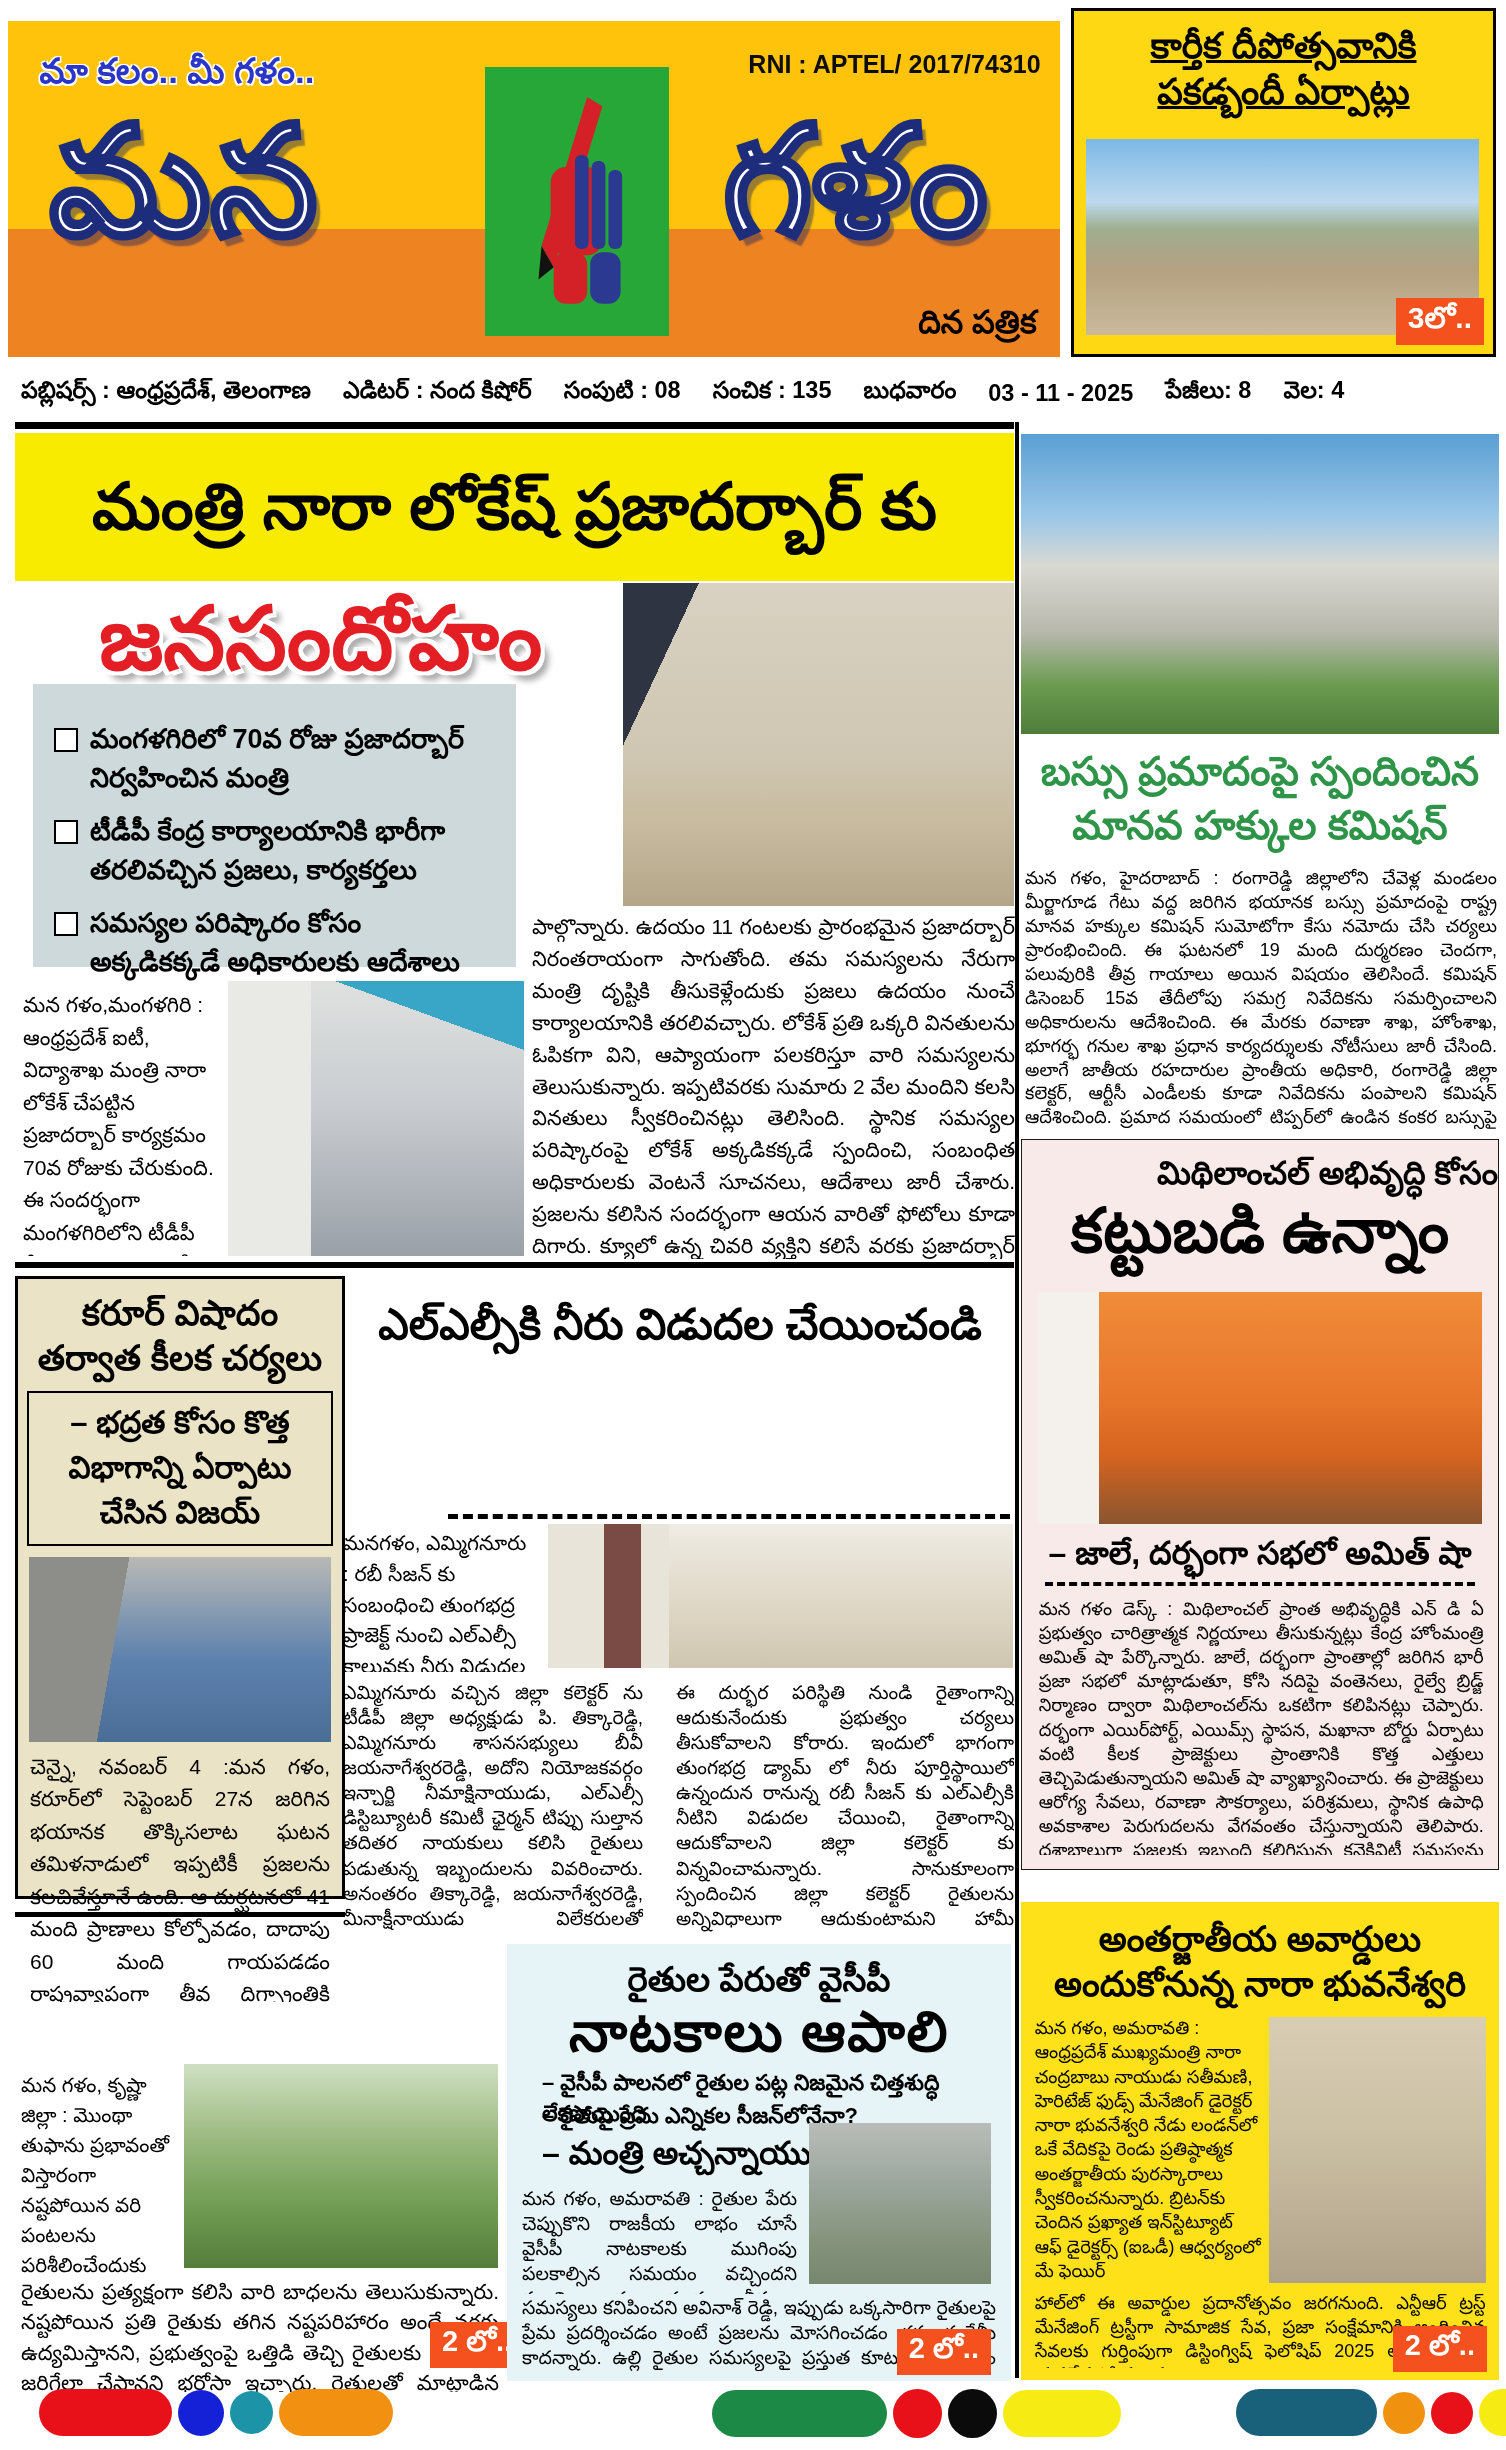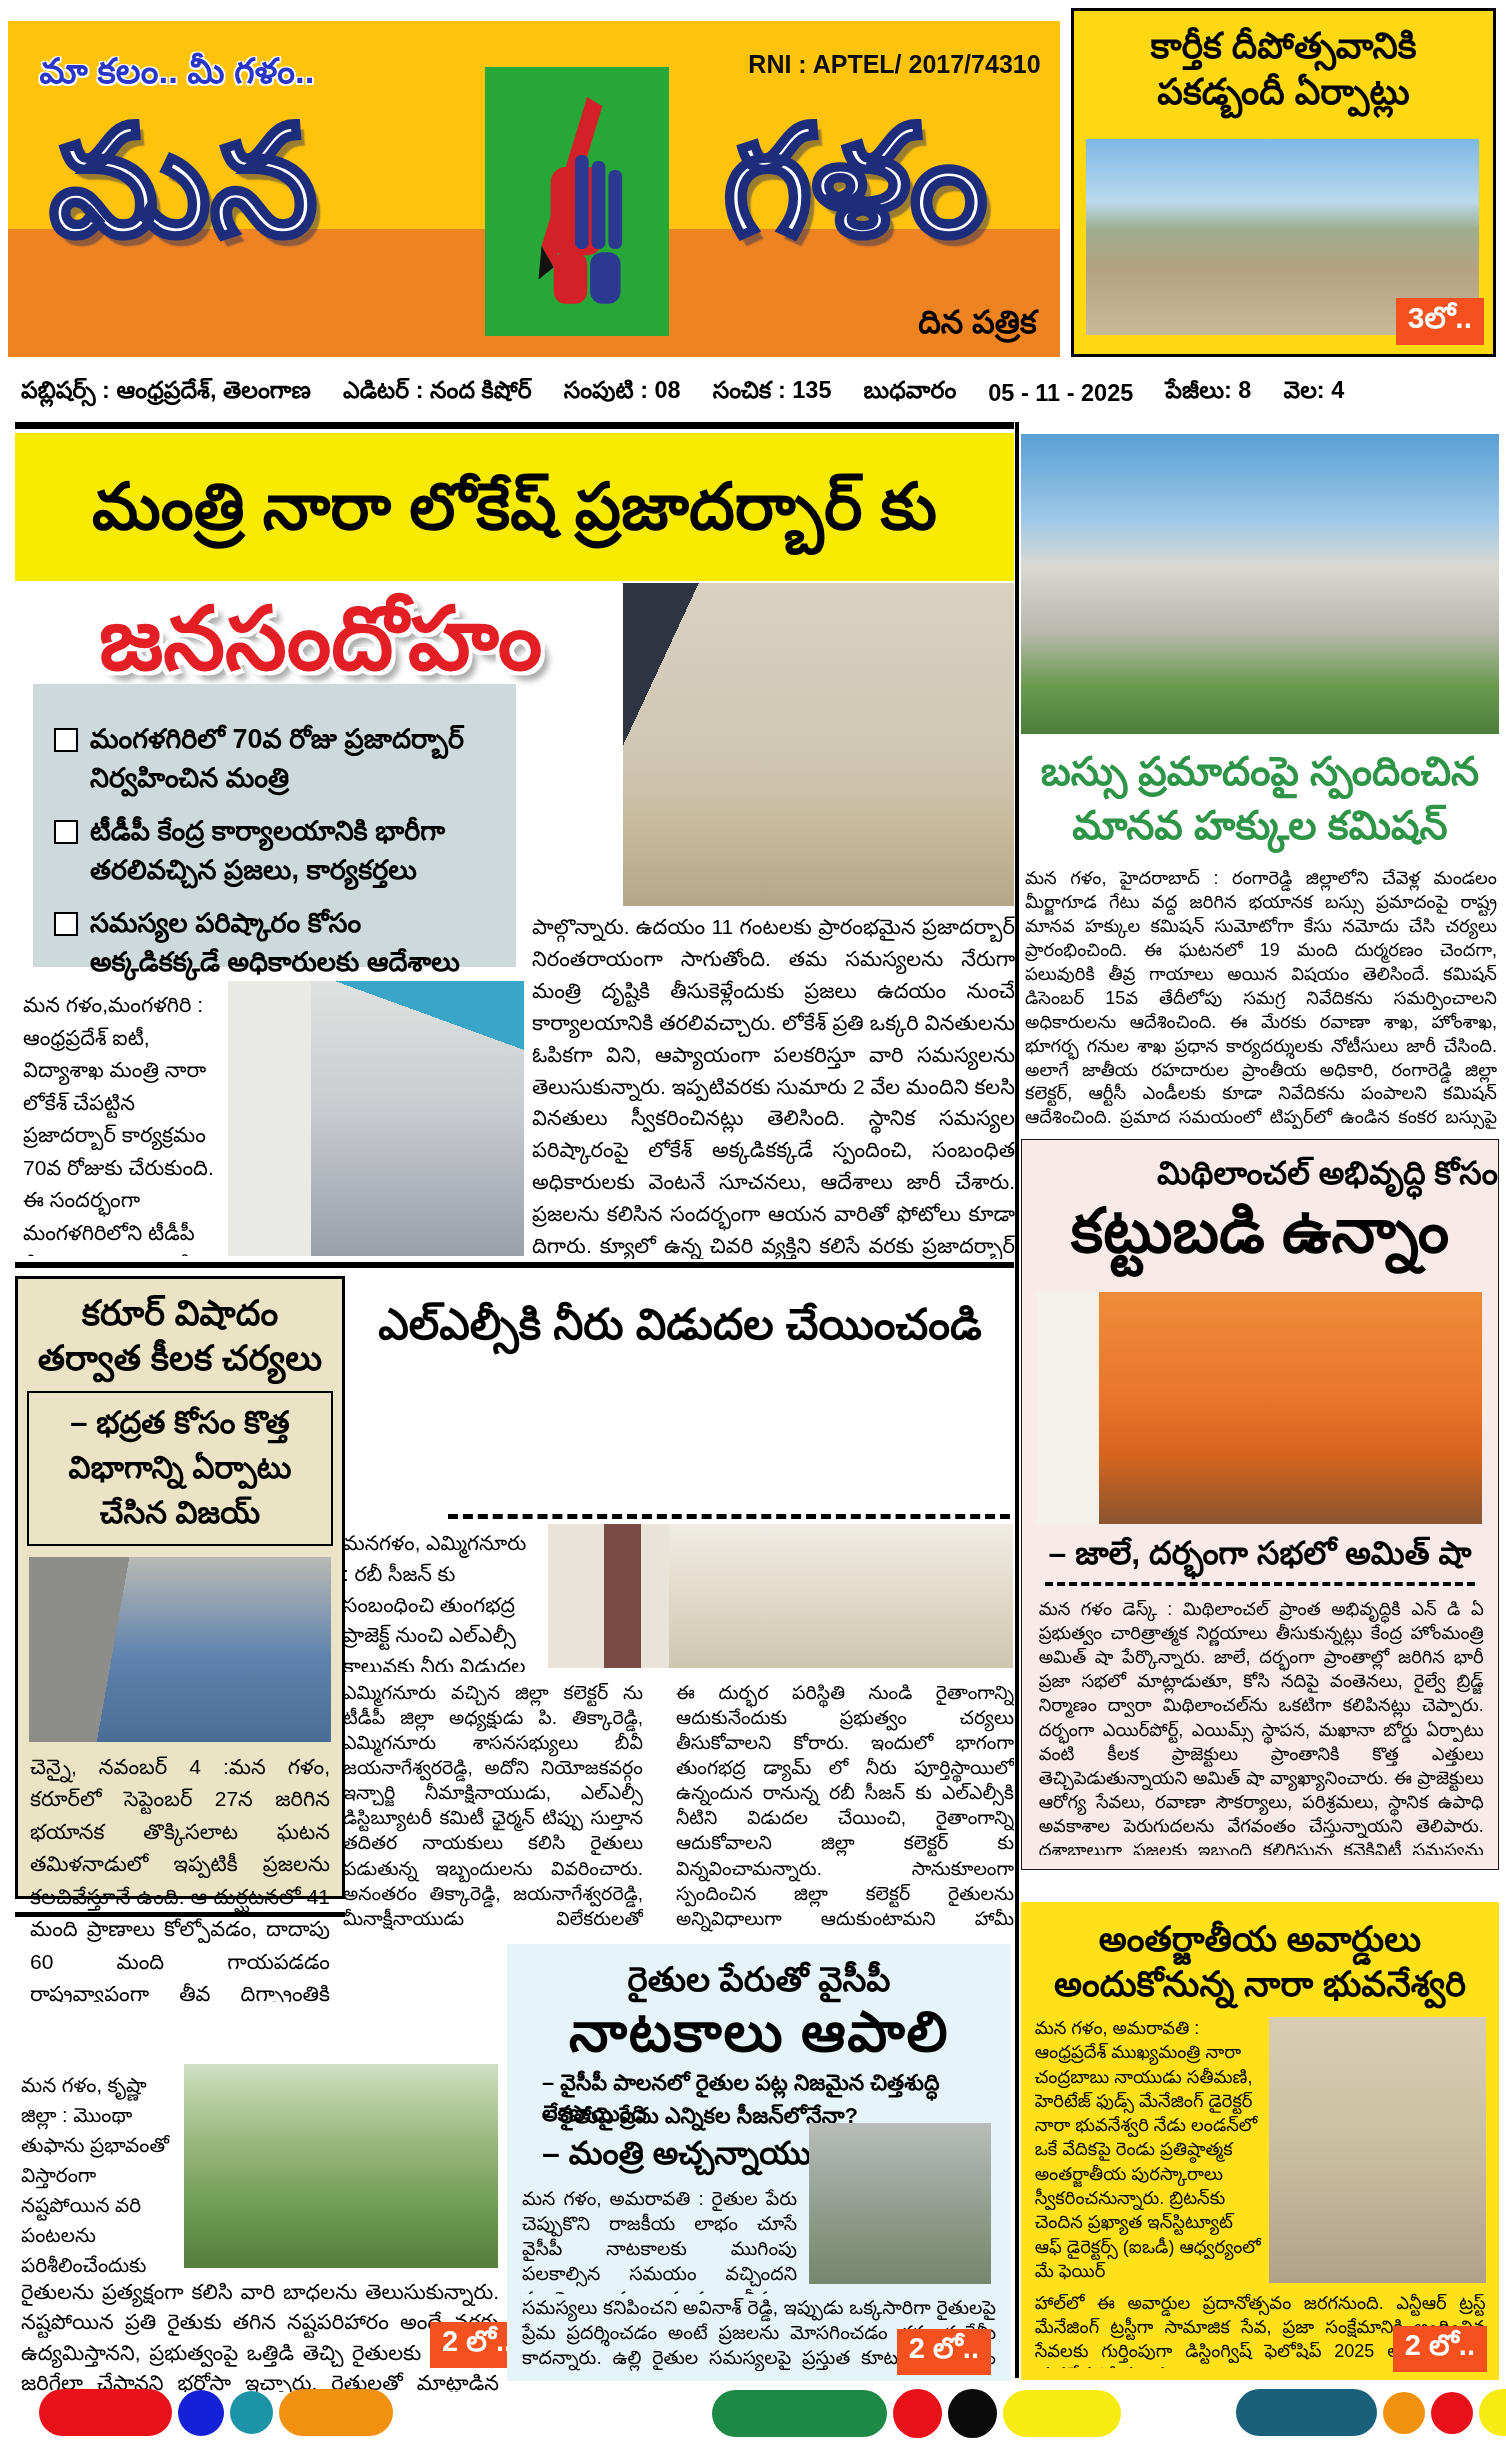--- a/index.html
+++ b/index.html
@@ -18,21 +18,21 @@
   #rni{right:19px;top:29px;font-size:25px;font-weight:700;color:#0d0d0d;position:absolute;}
   #logo-box{left:477px;top:46px;width:184px;height:269px;background:#27a737;display:flex;align-items:center;justify-content:center;}
   .mast-title{font-size:152px;font-weight:900;color:#ffffff;line-height:1;
     -webkit-text-stroke:4.6px #1d2d7c;text-shadow:6px 7.6px 1.5px rgba(30,40,90,.45);}
   #title-mana{left:42px;top:84px;}
   #title-galam{left:672px;top:84px;margin-left:44px;}
   #dina-patrika{right:23px;bottom:9px;position:absolute;font-size:32px;font-weight:800;color:#000;}
 
   
   #promo-box{left:1071px;top:7.6px;width:425px;height:349px;background:#fed813;border:3.8px solid #000;box-sizing:border-box;}
-  #promo-box .head{margin-top:12px;font-size:36px;line-height:1.3;font-weight:800;color:#000;}
+  #promo-box .head{margin-top:12px;font-size:36px;line-height:1.3;font-weight:800;color:#000;text-decoration:underline;}
   #promo-photo{position:absolute;left:12px;top:128px;width:393px;height:196px;
     background:linear-gradient(180deg,#7db8e6 0%,#bcd9ee 32%,#9fae8f 46%,#b3a182 66%,#cbb99b 100%);}
   .badge{background:#f4511e;color:#fff;font-weight:800;padding:3px 12px;display:inline-block;}
   #promo-badge{position:absolute;right:9px;bottom:9px;font-size:30px;}
 
   
   #dateline{left:21px;top:368px;width:1466px;height:50px;display:flex;align-items:center;gap:32px;
     font-size:23.5px;font-weight:700;color:#000;white-space:nowrap;}
   .rule{background:#000;}
   #rule-dateline{left:15px;top:422px;width:999px;height:6.8px;}
@@ -171,21 +171,21 @@
     <div id="promo-photo"></div>
     <div class="badge" id="promo-badge">3లో..</div>
   </div>
 
   <div class="abs" id="dateline">
     <span>పబ్లిషర్స్ : ఆంధ్రప్రదేశ్, తెలంగాణ</span>
     <span>ఎడిటర్ : నంద కిషోర్</span>
     <span>సంపుటి : 08</span>
     <span>సంచిక : 135</span>
     <span>బుధవారం</span>
-    <span>05 - 11 - 2025</span>
+    <span>03 - 11 - 2025</span>
     <span>పేజీలు: 8</span>
     <span>వెల: 4</span>
   </div>
   <div class="abs rule" id="rule-dateline"></div>
   <div class="abs rule" id="vert-rule"></div>
 
   <div class="abs" id="lead-band">మంత్రి నారా లోకేష్ ప్రజాదర్బార్ కు</div>
   <div class="abs" id="lead-headline">జనసందోహం</div>
   <div class="abs" id="lead-photo1"></div>
 

